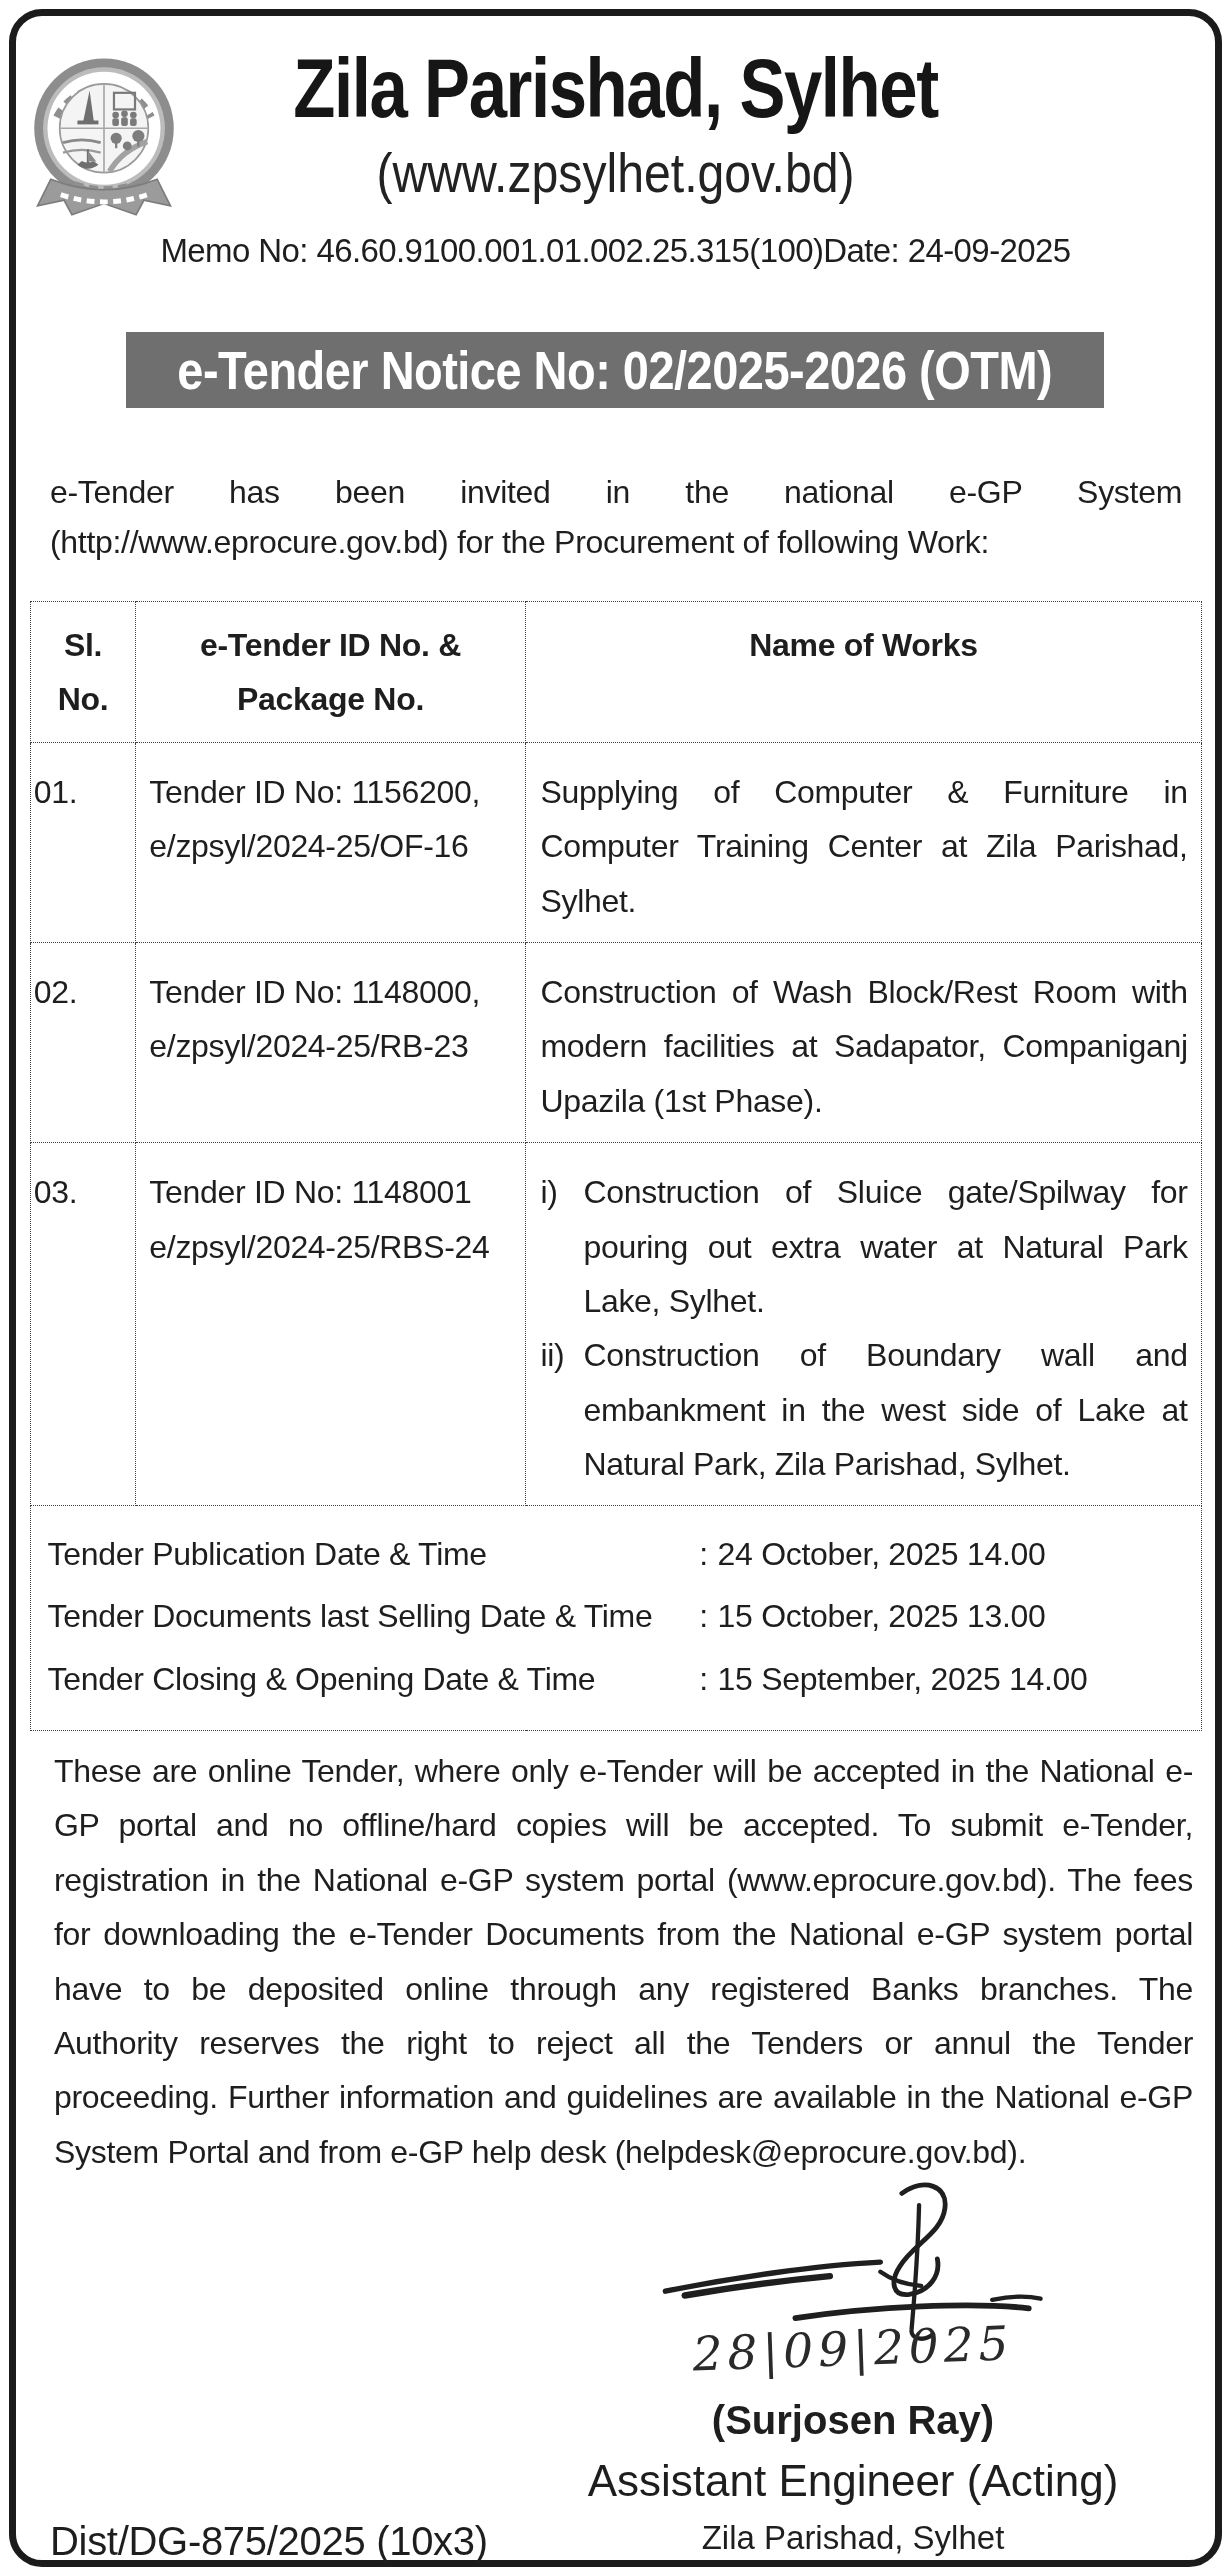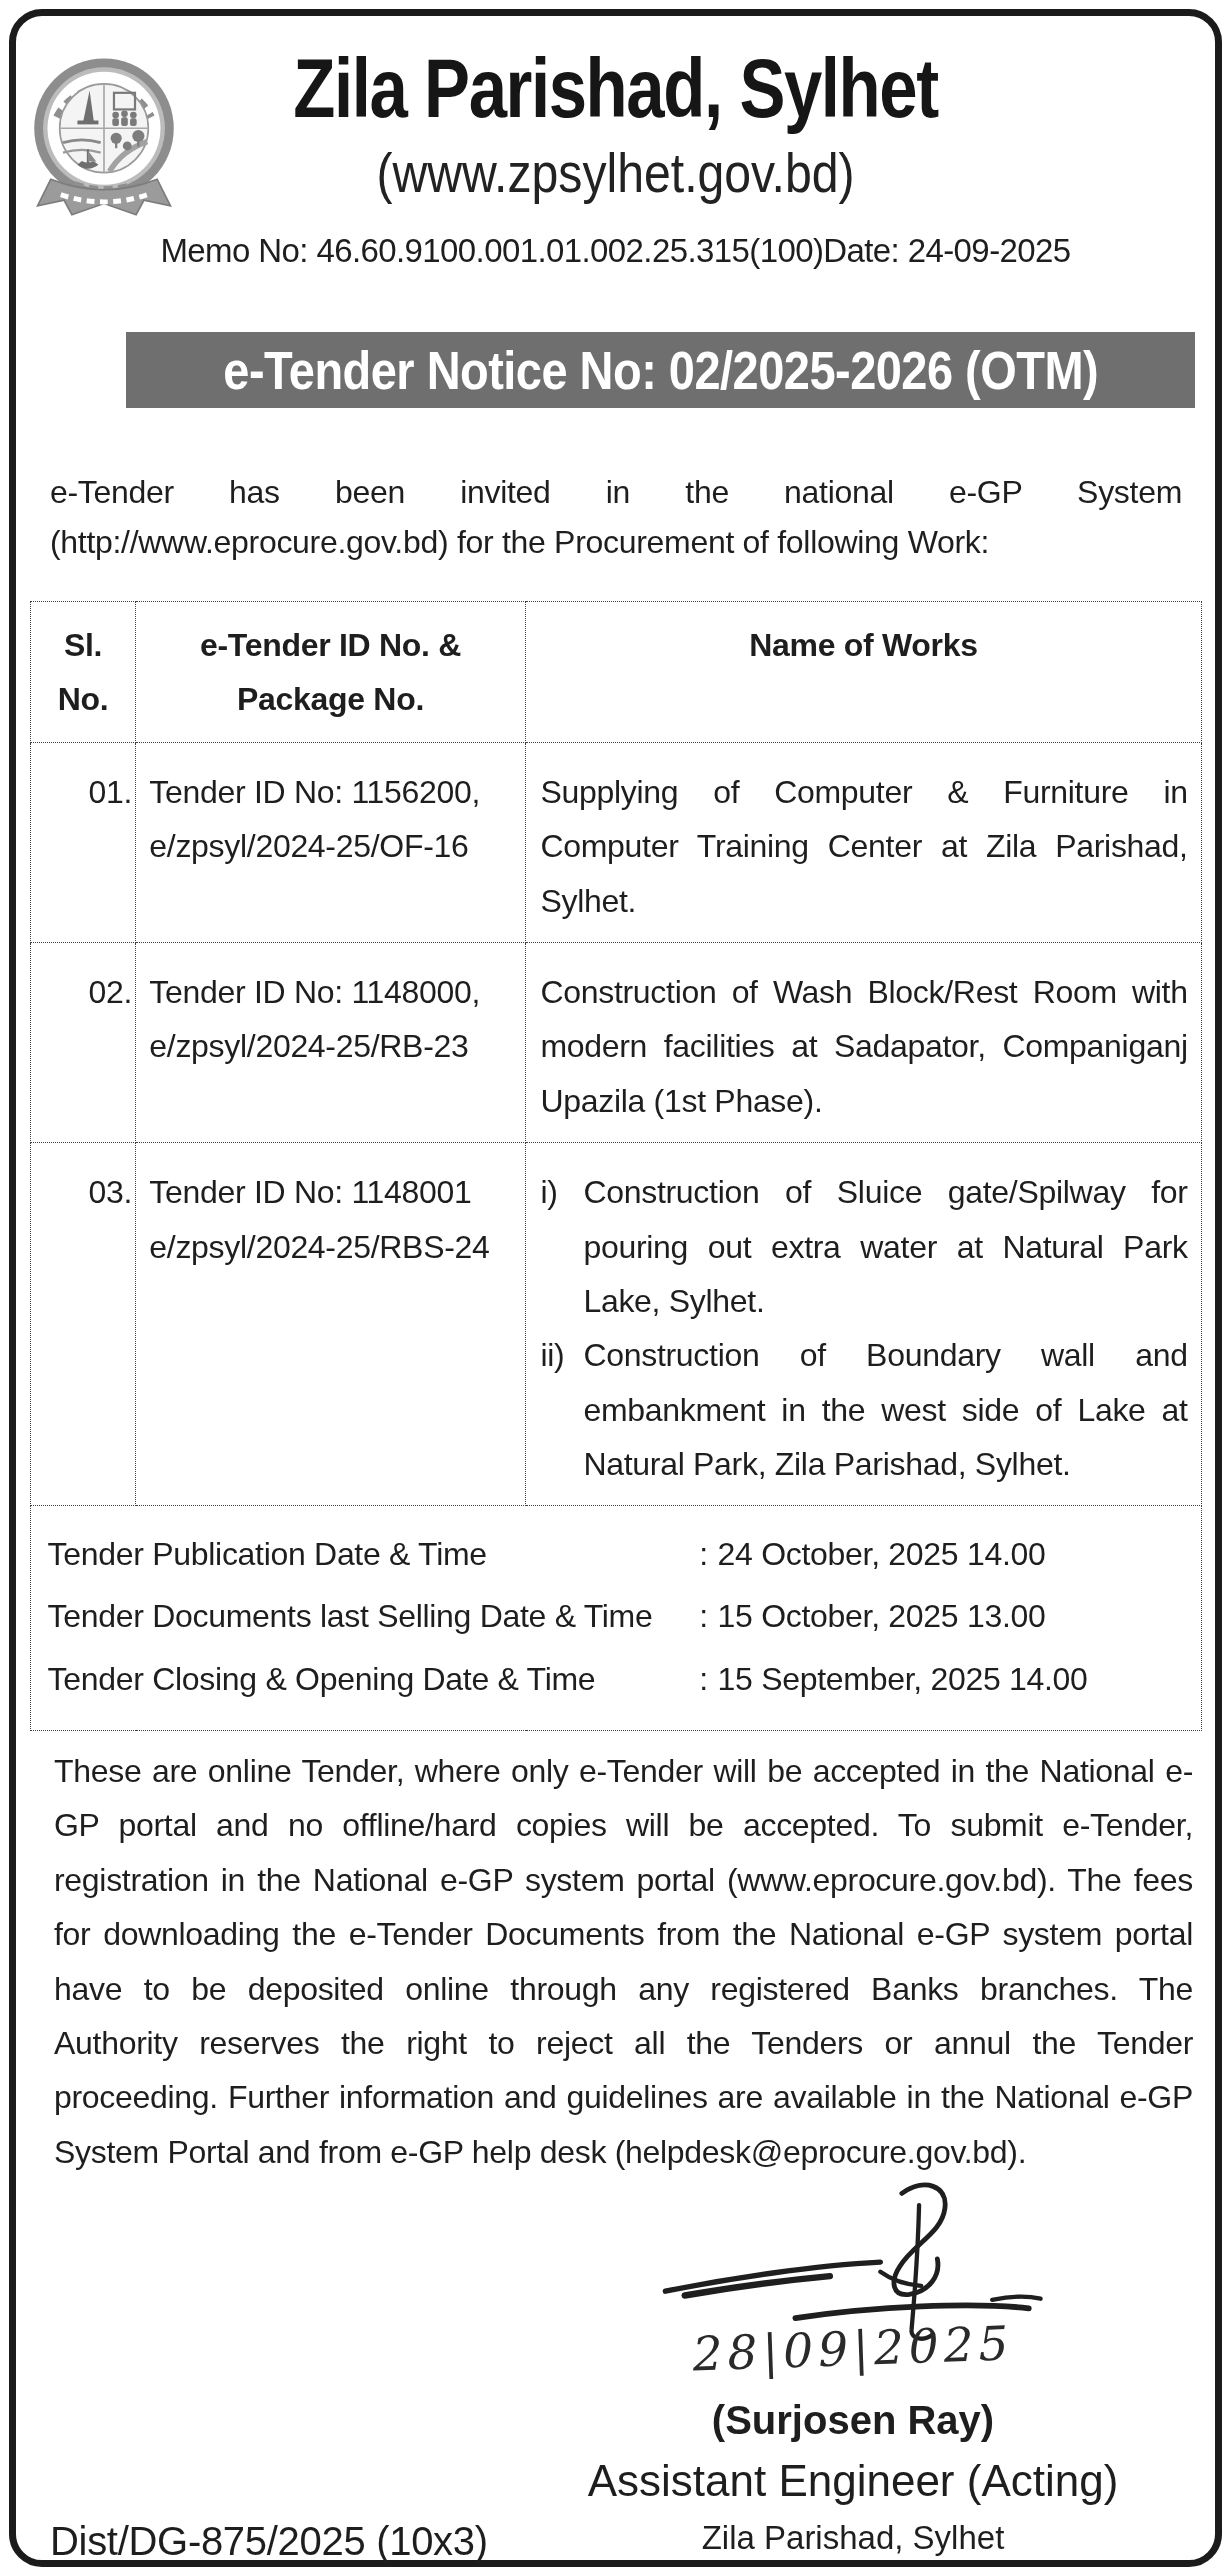--- a/index.html
+++ b/index.html
@@ -29,21 +29,21 @@
     text-align:center; font-size:56px; color:#222;
     transform:scaleX(0.86); transform-origin:center top;
     white-space:nowrap;
   }
   .memo-row {
     position:absolute; top:232px; left:50px; right:50px;
     display:flex; justify-content:center;
     font-size:33px; letter-spacing:-0.6px;
   }
   .banner {
-    position:absolute; top:332px; left:126px; width:1069px; height:76px;
+    position:absolute; top:332px; left:126px; width:978px; height:76px;
     background:#6f6f6f; color:#ffffff;
     display:flex; align-items:center; justify-content:center;
   }
   .banner-text {
     font-size:54px; font-weight:700; letter-spacing:-0.6px; white-space:nowrap;
     transform:scaleX(0.87); transform-origin:center center;
   }
   .intro {
     position:absolute; top:468px; left:50px; right:49px;
     margin:0; font-size:32px; line-height:1.55; text-align:justify;
@@ -51,21 +51,21 @@
   }
   table.tender-table {
     position:absolute; top:601px; left:30px; width:1172px;
     border-collapse:collapse; table-layout:fixed;
     font-size:32px; letter-spacing:-0.3px;
   }
   .tender-table th, .tender-table td { border:1.7px dotted #404040; vertical-align:top; }
   .tender-table th {
     font-weight:700; text-align:center; line-height:1.7; padding:15.5px 5.5px;
   }
-  td.sl { text-align:right; padding:22px 2.8px 14px 2.8px; line-height:1.7; }
+  td.sl { text-align:left; padding:22px 2.8px 14px 2.8px; line-height:1.7; }
   td.idcell { padding:22px 10px 14px 13.3px; line-height:1.7; }
   td.work { padding:22px 13.3px 14px 14.4px; line-height:1.7; text-align:justify; }
   .work-item { display:flex; }
   .work-item .marker { width:43px; flex:none; }
   .work-item .wtext { flex:1; text-align:justify; }
   tr.schedule-row td { padding:16.6px 16.6px 19.4px 16.6px; }
   .sched-line { display:flex; line-height:1.95;align-items:center; }
   .sched-line .slabel { width:642px; flex:none; }
   .sched-line .scolon { width:28px; flex:none; text-align:center; }
   .sched-line .sval  { flex:1; }

